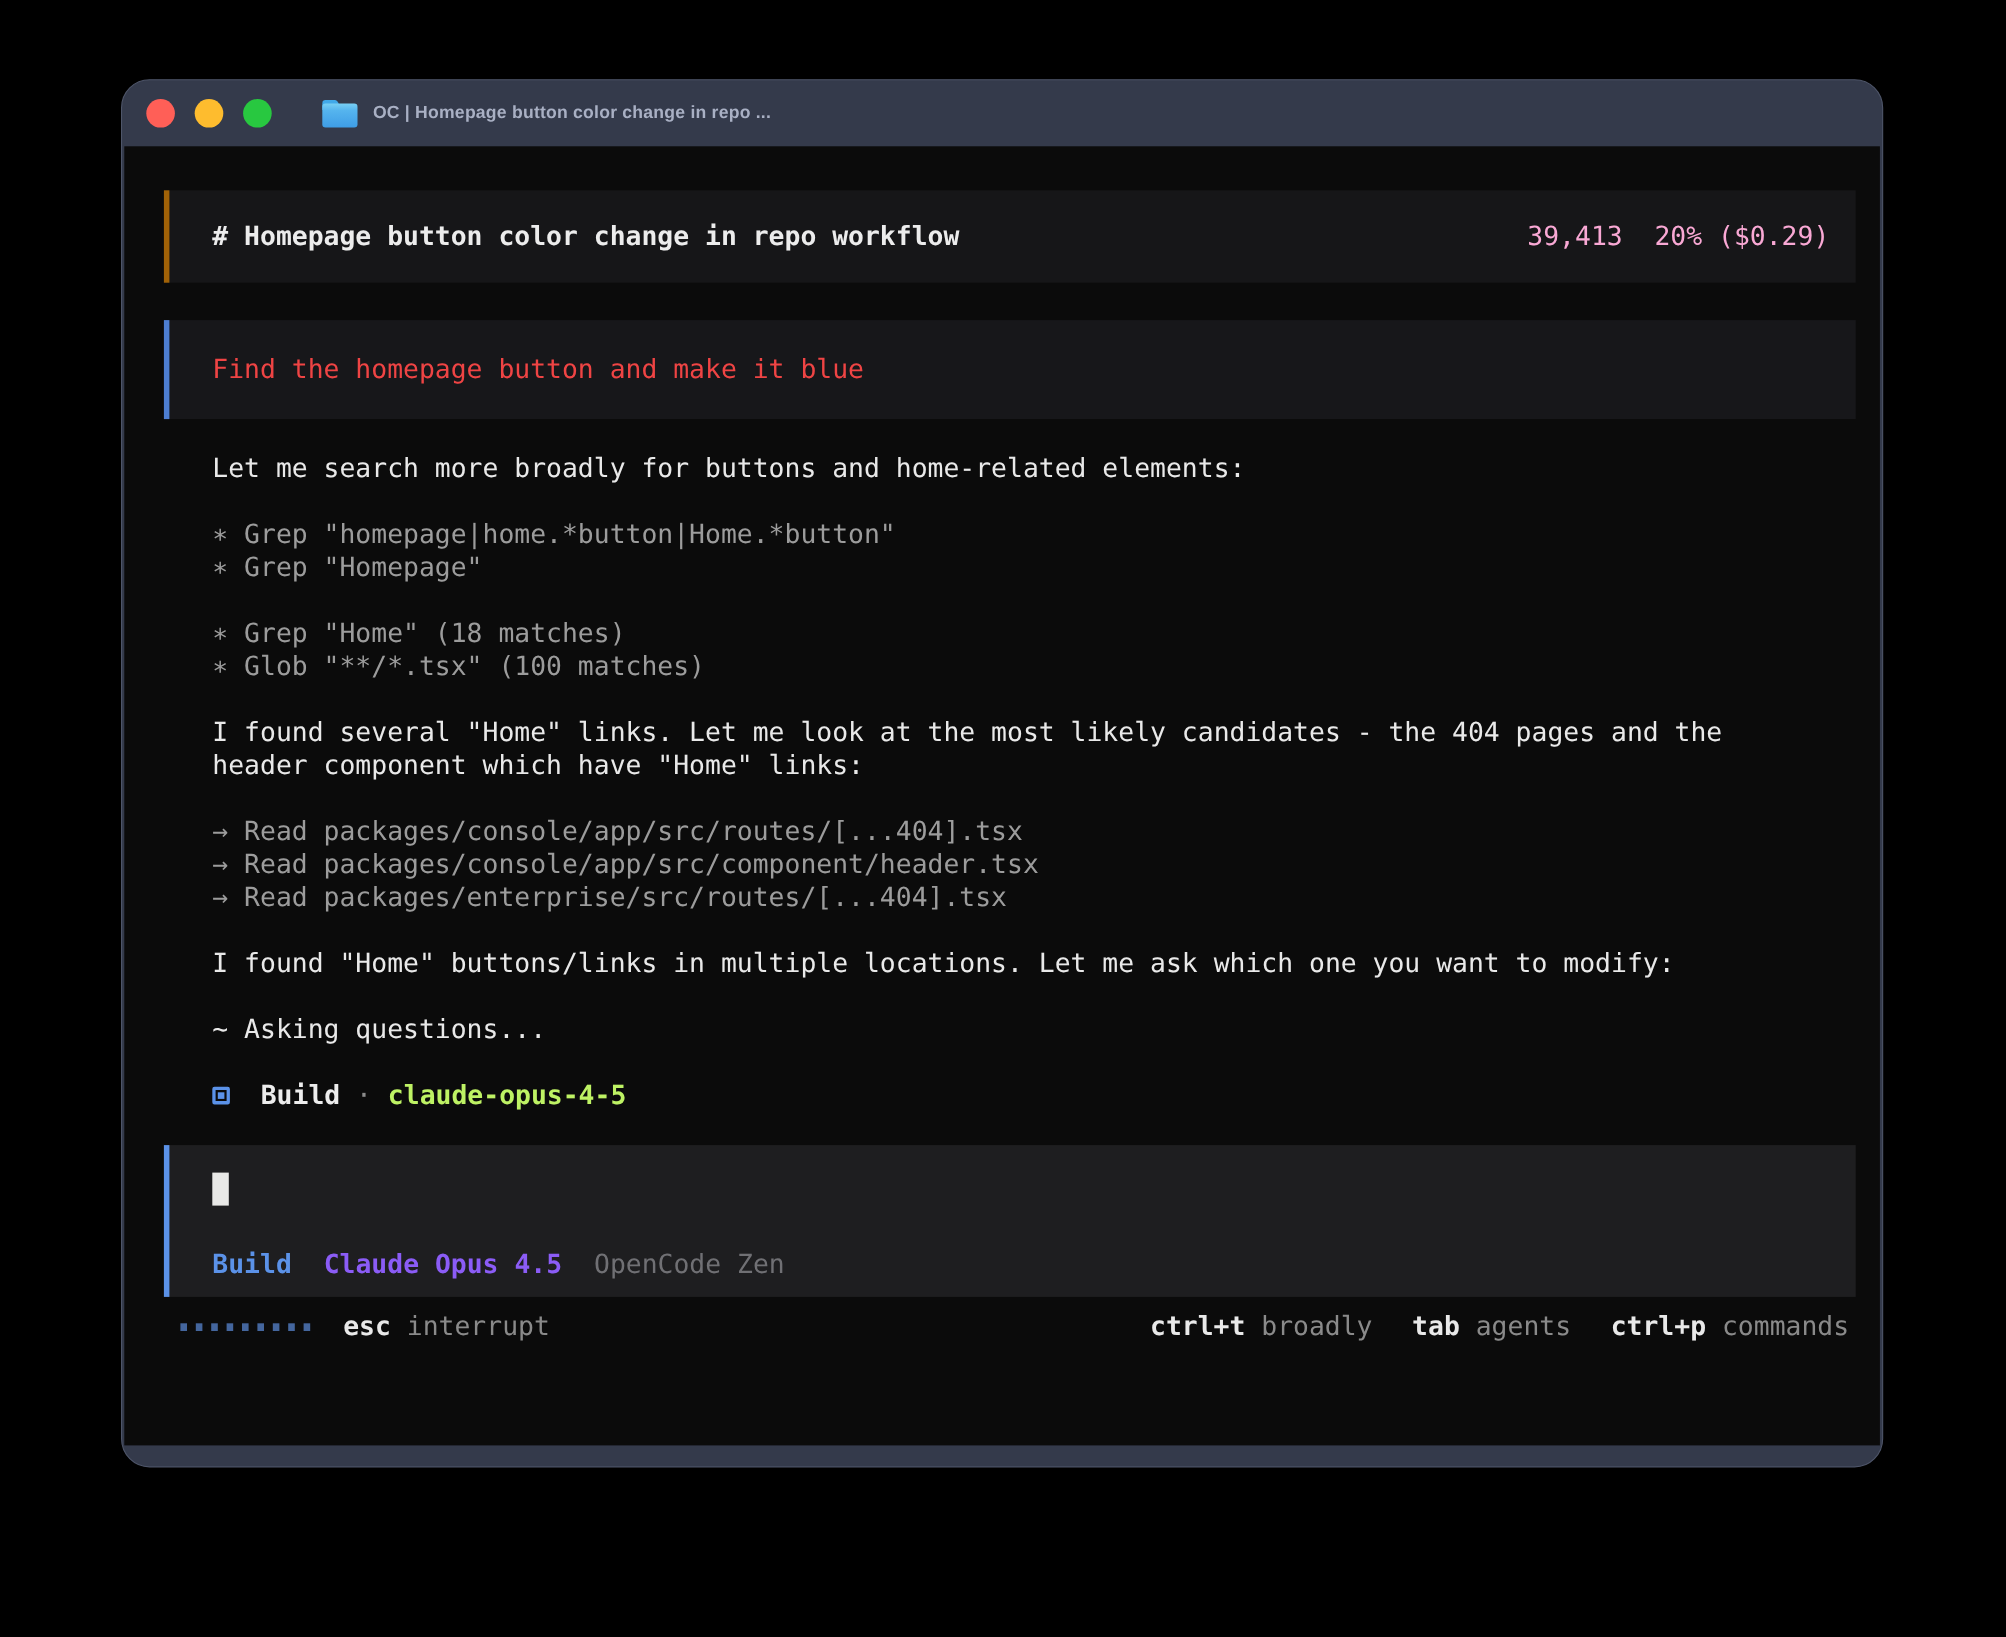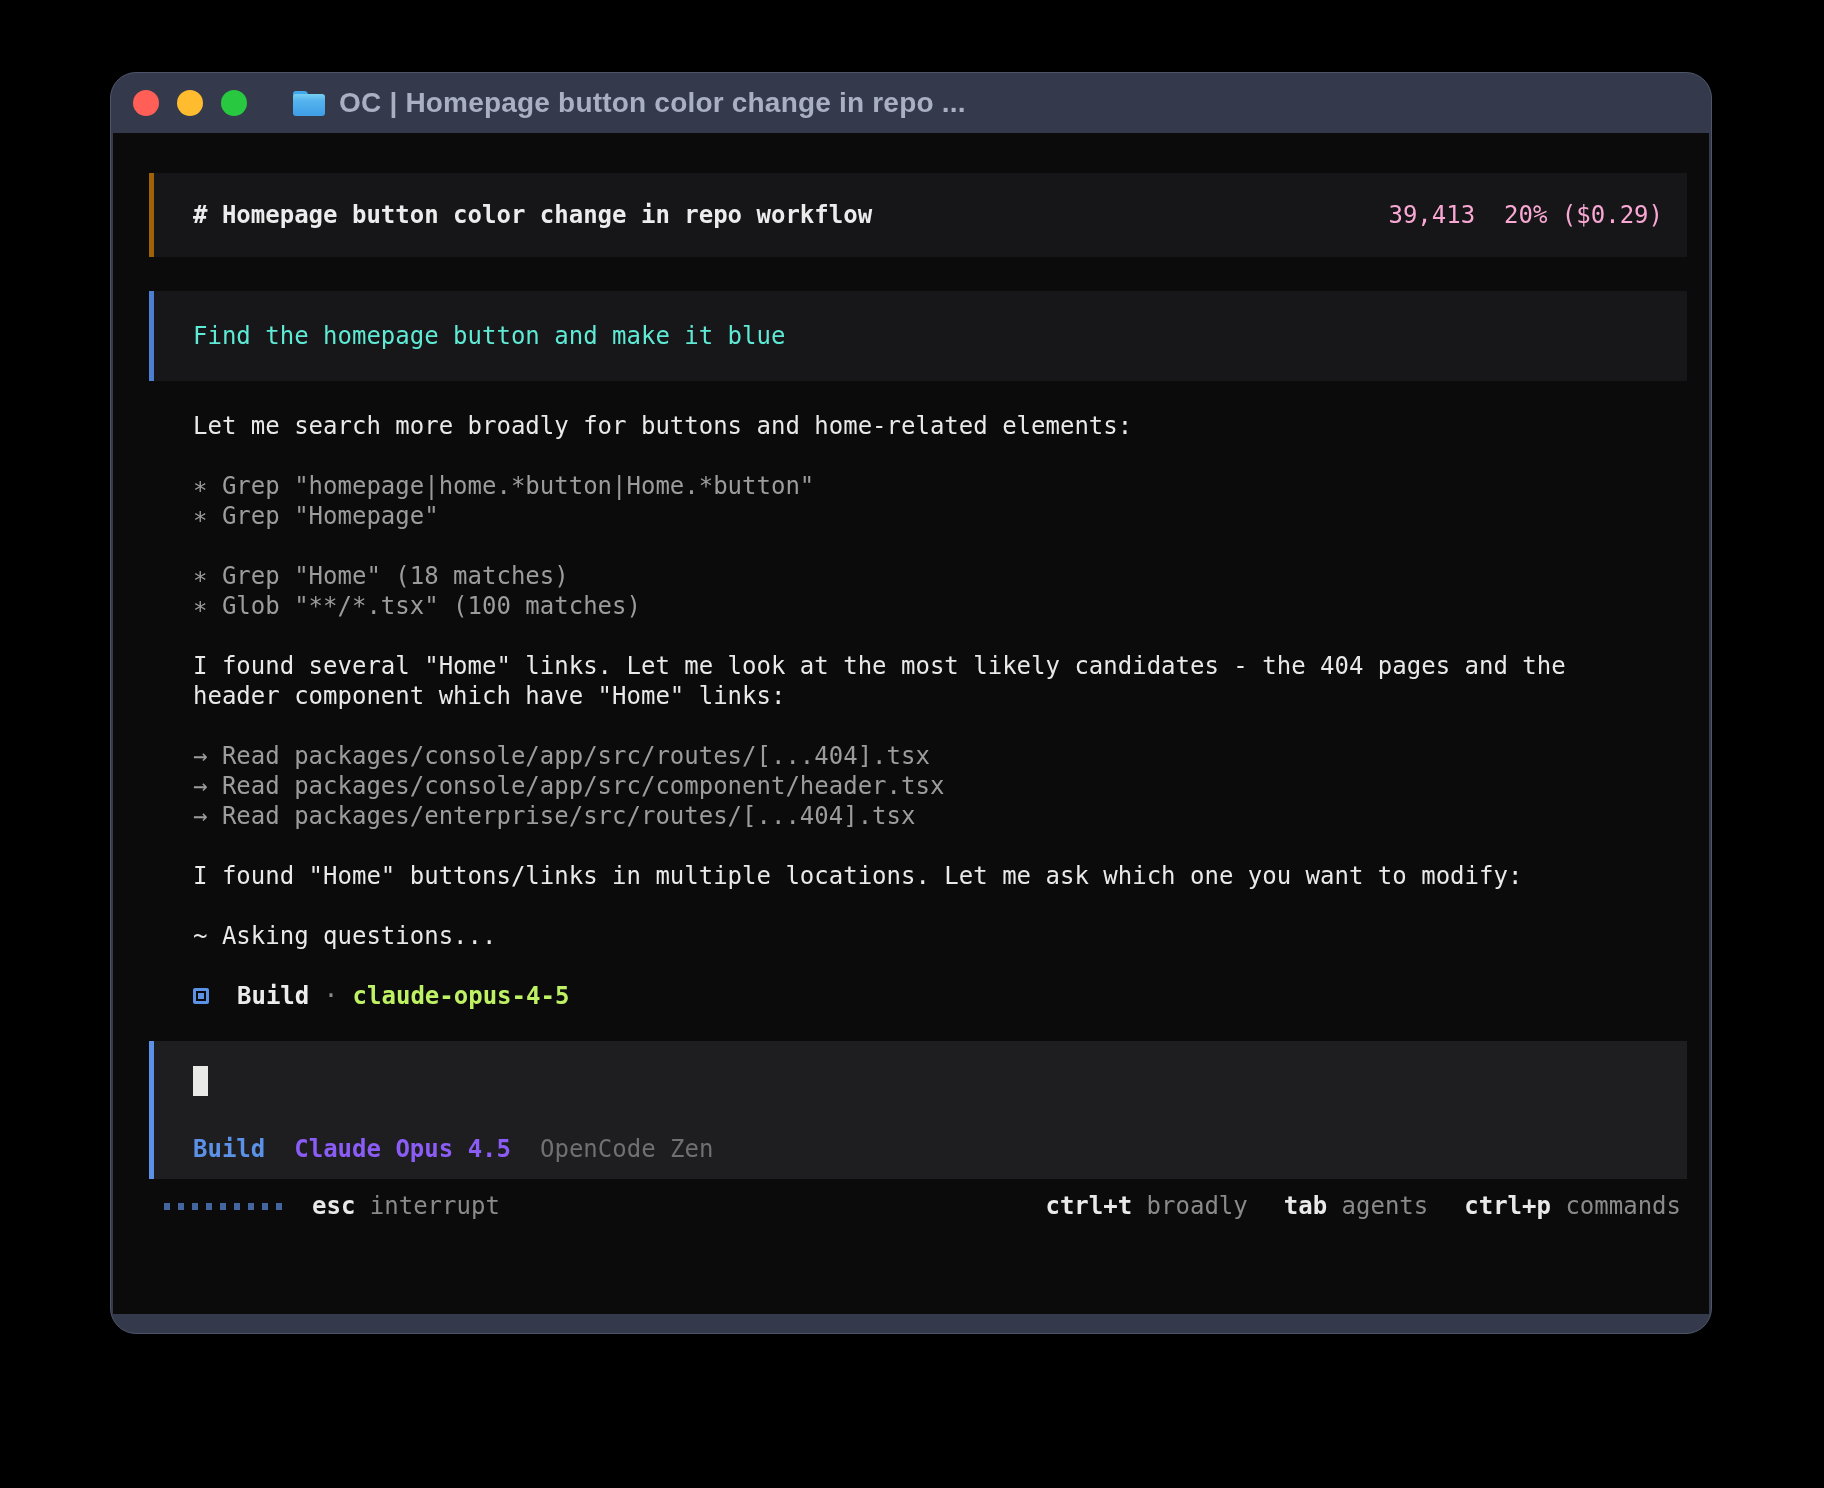--- a/index.html
+++ b/index.html
@@ -20,42 +20,42 @@
   .light.red{ background:#ff5f57; }
   .light.yellow{ background:#febc2e; }
   .light.green{ background:#28c840; }
 
   .folder-icon{ position:relative; width:32px; height:25px; margin-left:28px; flex:0 0 auto; }
   .folder-icon .tab{ position:absolute; top:0; left:0; width:15px; height:9px; background:#41a9e9; border-radius:3px 4px 0 0; }
   .folder-icon .body{ position:absolute; top:3px; left:0; right:0; bottom:0; background:linear-gradient(180deg,#79d0f4 0%,#55b4ee 30%,#3e9de6 100%); border-radius:3px; }
 
   .window-title{
     margin-left:14px; font-family:"Liberation Sans",sans-serif; font-weight:bold;
-    font-size:28px; color:#a9b0c4; white-space:pre; letter-spacing:.2px;
+    font-size:16px; color:#a9b0c4; white-space:pre; letter-spacing:.2px;
   }
 
   .content{
     flex:1 1 auto; background:#0b0b0b; overflow:hidden;
     padding:40px 22px 0 36px;
     font-size:24px; color:#e9e9e9;
   }
 
   .block{ border-left:5px solid #a16207; background:#161618; }
   .session-header{
     height:84px; display:flex; align-items:center; justify-content:space-between;
     padding:0 24px 0 39px;
   }
   .session-title{ font-weight:bold; color:#ececec; white-space:pre; }
   .token-stats{ color:#f9a8d4; white-space:pre; }
 
   .user-block{
     margin-top:34px; height:90px; display:flex; align-items:center;
     border-left-color:#4d7ed2; background:#17171a; padding-left:39px;
   }
-  .user-text{ color:#5eead4; white-space:pre; }
+  .user-text{ color:#ef4444; white-space:pre; }
 
   .convo .msg{ margin-top:30px; padding-left:44px; }
   .convo .msg.first{ margin-top:33px; }
   .convo .line{ height:30px; line-height:30px; white-space:pre; }
   .convo .text .line{ color:#e9e9e9; }
   .convo .tool .line{ color:#9c9c9c; }
 
   .status-row{ margin-top:30px; padding-left:44px; height:30px; display:flex; align-items:center; white-space:pre; }
   .build-icon{ width:16px; height:16px; border:3px solid #5b92e8; border-radius:2px; position:relative; margin-right:28px; flex:0 0 auto; }
   .build-icon::after{ content:""; position:absolute; inset:2px; background:#5b92e8; }

